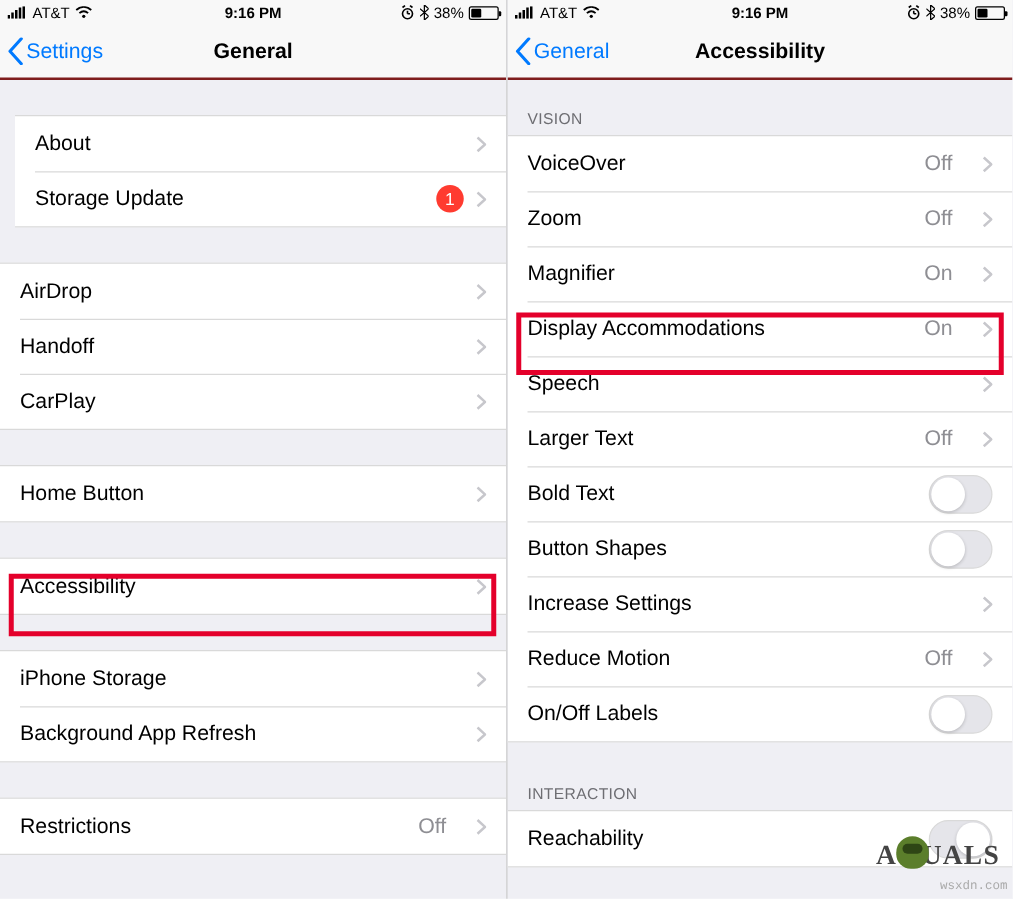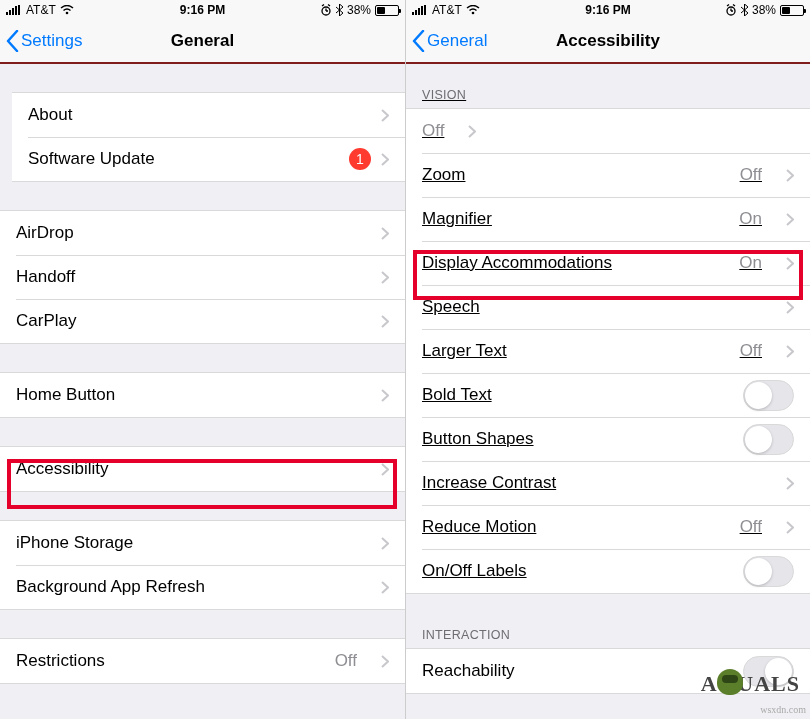--- a/index.html
+++ b/index.html
@@ -42,21 +42,21 @@
   .row .chev { width: 8px; height: 13px; }
   .row .chev path { stroke: #c7c7cc; stroke-width: 2; fill: none; }
   .badge { width: 22px; height: 22px; border-radius: 11px; background: #ff3b30; color: #fff; font-size: 14px; font-weight: 500; display: flex; align-items: center; justify-content: center; margin-right: 10px; }
   .switch { width: 51px; height: 31px; border-radius: 16px; background: #e5e5ea; border: 1px solid #d9d9d9; position: relative; }
   .switch .knob { width: 27px; height: 27px; border-radius: 50%; background: #fff; box-shadow: 0 1px 3px rgba(0,0,0,0.2); position: absolute; top: 1px; left: 1px; }
 
   
   .hl { position: absolute; border: 4px solid #e4002b; pointer-events: none; }
 
   
-  .wm { position: absolute; right: 4px; bottom: 4px; font-size: 10px; color: #aaa; font-family: Liberation Serif, serif; }
+  .wm { position: absolute; right: 4px; bottom: 4px; font-size: 10px; color: #aaa; font-family: Liberation Mono, monospace; }
   .appuals { position: absolute; right: 10px; bottom: 22px; font-family: Georgia, serif; font-weight: bold; color: #444; letter-spacing: 1px; font-size: 22px; display:flex; align-items:center; gap:2px;}
   .appuals .logo-head { width:26px; height:26px; background:#5b7e2b; border-radius:50% 50% 45% 45%; position:relative; }
   .appuals .logo-head::before { content:""; position:absolute; top:6px; left:5px; width:16px; height:8px; background:#2e4515; border-radius:4px; }
 </style>
 </head>
 <body>
 
 <div class="wrap">
 
   <div class="phone">
@@ -108,21 +108,21 @@
     <div class="scroll" id="left-list">
         <div class="group" style="margin-top: 28px; padding-left: 12px;">
           <div class="rows">
             <div class="row">
               <span class="label">About</span>
               <svg class="chev" viewBox="0 0 8 13">
                 <path d="M1 1 L7 6.5 L1 12"></path>
               </svg>
             </div>
             <div class="row">
-              <span class="label">Software Update</span>
+              <span class="label">Storage Update</span>
               <span class="badge">1</span>
               <svg class="chev" viewBox="0 0 8 13">
                 <path d="M1 1 L7 6.5 L1 12"></path>
               </svg>
             </div>
           </div>
         </div>
         <div class="group">
           <div class="rows">
             <div class="row">
@@ -237,24 +237,25 @@
       <div class="back">
         <svg viewBox="0 0 13 22">
             <path d="M11 1 L2 11 L11 21" stroke="#007aff" stroke-width="2.5" fill="none" stroke-linecap="round" stroke-linejoin="round"></path>
           </svg>
         <span>General</span>
       </div>
       <div class="title">Accessibility</div>
     </div>
 
     <div class="scroll" id="right-list">
-        <div class="group" style="margin-top: 18px; text-decoration: underline;">
+        <div class="group" style="margin-top: 18px;">
           <div class="group-header">VISION</div>
           <div class="rows">
             <div class="row">
+              <span class="label">VoiceOver</span>
               <span class="value">Off</span>
               <svg class="chev" viewBox="0 0 8 13">
                 <path d="M1 1 L7 6.5 L1 12"></path>
               </svg>
             </div>
             <div class="row">
               <span class="label">Zoom</span>
               <span class="value">Off</span>
               <svg class="chev" viewBox="0 0 8 13">
                 <path d="M1 1 L7 6.5 L1 12"></path>
@@ -293,21 +294,21 @@
                 <div class="knob" style=""></div>
               </div>
             </div>
             <div class="row">
               <span class="label">Button Shapes</span>
               <div class="switch">
                 <div class="knob" style=""></div>
               </div>
             </div>
             <div class="row">
-              <span class="label">Increase Contrast</span>
+              <span class="label">Increase Settings</span>
               <svg class="chev" viewBox="0 0 8 13">
                 <path d="M1 1 L7 6.5 L1 12"></path>
               </svg>
             </div>
             <div class="row">
               <span class="label">Reduce Motion</span>
               <span class="value">Off</span>
               <svg class="chev" viewBox="0 0 8 13">
                 <path d="M1 1 L7 6.5 L1 12"></path>
               </svg>

